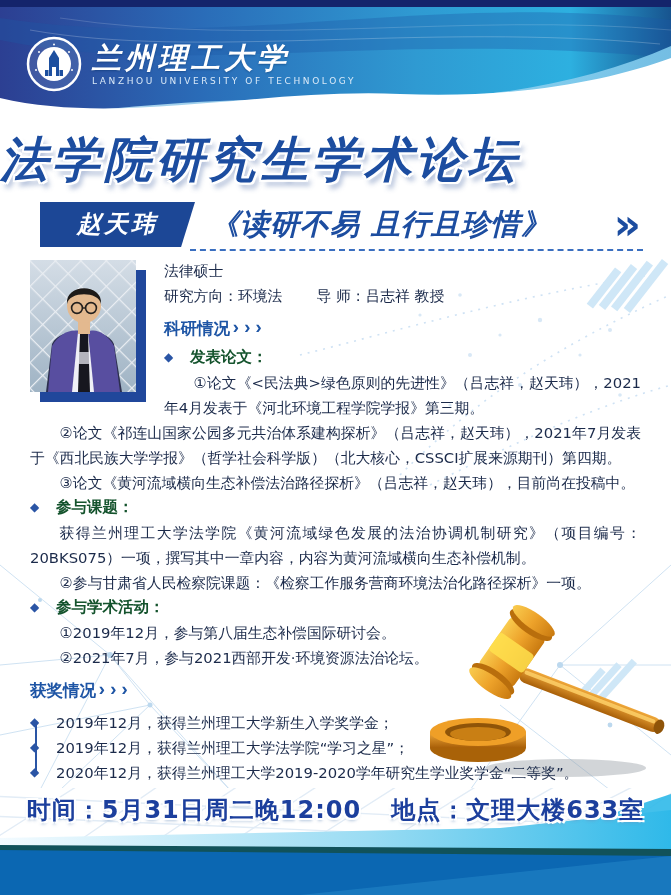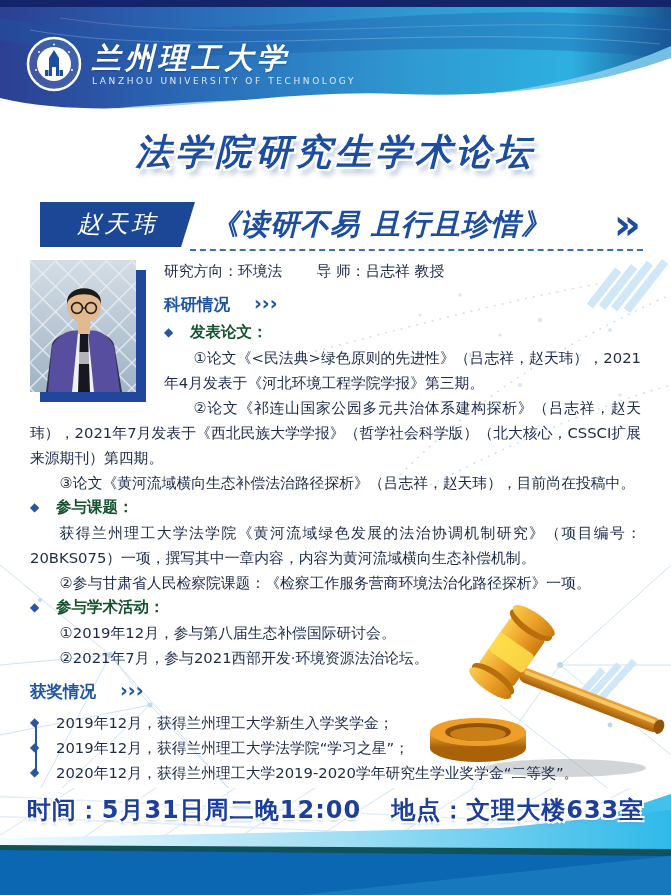--- a/index.html
+++ b/index.html
@@ -9,46 +9,46 @@
     color:#1b2a4a;
   }
   
   .header{position:absolute;top:0;left:0;width:671px;height:132px;z-index:3;}
   .brand{position:absolute;top:36px;left:26px;display:flex;align-items:center;gap:10px;z-index:4;justify-content:space-between;}
   .seal{width:56px;height:56px;flex:none;}
   .brand-cn{font-size:29px;font-weight:bold;font-style:italic;color:#ffffff;letter-spacing:4px;line-height:30px;text-shadow:0 1px 2px rgba(0,40,90,.4);}
   .brand-en{font-size:9px;color:#d9e9f8;letter-spacing:2.6px;margin-top:3px;}
   
   .main-title{
-    position:absolute;top:128px;left:0;width:671px;text-align:center;z-index:2;
-    font-size:36px;font-weight:800;font-style:italic;color:#1c4da0;letter-spacing:4px;
+    position:absolute;top:128px;left:0;width:671px;text-align:left;z-index:2;
+    font-size:48px;font-weight:800;font-style:italic;color:#1c4da0;letter-spacing:4px;
     text-shadow:-2px -2px 0 #fff,2px -2px 0 #fff,-2px 2px 0 #fff,2px 2px 0 #fff,
                 0 -2px 0 #fff,0 2px 0 #fff,-2px 0 0 #fff,2px 0 0 #fff,
                 4px 6px 5px rgba(77,109,168,.45);
   }
   
   .speaker-row{position:absolute;top:199px;left:40px;right:28px;height:52px;z-index:2;}
   .name-tag{
     position:absolute;left:0;top:3px;width:155px;height:45px;background:#1c4796;
     clip-path:polygon(0 0,100% 0,91% 100%,0 100%);
-    color:#fff;font-size:24px;font-weight:normal;font-style:italic;text-align:center;line-height:45px;letter-spacing:3px;
+    color:#fff;font-size:24px;font-weight:bold;font-style:italic;text-align:center;line-height:45px;letter-spacing:3px;
   }
   .talk-title{position:absolute;left:170px;top:6px;font-size:29px;font-weight:bold;font-style:italic;color:#1c4da0;letter-spacing:1px;white-space:nowrap;}
   .big-chevron{position:absolute;right:2px;top:2px;font-size:42px;font-weight:900;color:#1c4da0;line-height:48px;}
   .dash-line{position:absolute;left:150px;right:0;bottom:0;border-top:2px dashed #3a6fc0;}
   
   .deco{position:absolute;left:0;top:235px;width:671px;height:555px;z-index:0;}
   .gavel{position:absolute;left:408px;top:588px;width:263px;height:202px;z-index:1;}
   .content{position:absolute;top:258px;left:30px;width:611px;z-index:2;font-size:14.8px;line-height:25px;}
   .photo-wrap{float:left;width:118px;height:148px;margin:2px 16px 4px 0;position:relative;}
   .photo-shadow{position:absolute;left:10px;top:10px;width:106px;height:132px;background:#20479b;}
   .photo{position:absolute;left:0;top:0;width:106px;height:132px;}
   .p-line{margin:0;}
   .research-gap{display:inline-block;width:34px;}
-  .sechead{display:flex;align-items:flex-end;gap:24px;color:#1e55a5;font-weight:bold;font-size:16.5px;margin:9px 0 3px;}
+  .sechead{display:flex;align-items:flex-end;gap:0;color:#1e55a5;font-weight:bold;font-size:16.5px;margin:9px 0 3px;font-family:Liberation Mono, monospace;}
   .chev{font-size:19px;font-weight:900;letter-spacing:0;position:relative;top:-1px;color:#1e55a5;}
   .brow{display:flex;margin:0;}
   .dia{width:26px;flex:none;color:#2a55a5;font-size:12px;line-height:25px;}
   .bhead{font-weight:bold;color:#14532d;font-size:15.5px;}
   .item{margin:0;text-indent:2em;text-align:justify;}
   .award-list{position:relative;margin-top:6px;}
   .award-list::before{content:"";position:absolute;left:5px;top:11px;bottom:12px;width:2px;background:#2a55a5;}
   .award-row{display:flex;line-height:25px;position:relative;}
   
   .footer{position:absolute;left:0;top:788px;width:671px;height:107px;z-index:3;}
@@ -224,20 +224,21 @@
         <rect x="49" y="92" width="10" height="12" fill="#cfcfd8" opacity="0.85"></rect>
         <rect x="48" y="62" width="12" height="12" fill="#e3b98f"></rect>
         <circle cx="54" cy="46" r="17" fill="#e3b98f"></circle>
         <path d="M37,44 C35,23 73,23 71,44 C69,31 39,31 37,44 Z" fill="#1d1a18"></path>
         <circle cx="47" cy="48" r="5.4" fill="none" stroke="#23201e" stroke-width="1.6"></circle>
         <circle cx="61" cy="48" r="5.4" fill="none" stroke="#23201e" stroke-width="1.6"></circle>
         <path d="M52.4,48 H55.6" stroke="#23201e" stroke-width="1.4"></path>
       </svg>
     </div>
 
+    <p class="p-line">法律硕士</p>
     <p class="p-line"><span>研究方向：</span><span>环境法</span><span class="research-gap"></span><span>导 师：</span><span>吕志祥 教授</span></p>
 
     <div class="sechead">
       <span>科研情况</span>
       <span class="chev">›››</span>
     </div>
 
     <div class="brow">
       <span class="dia">◆</span>
       <span class="bhead">发表论文：</span>

